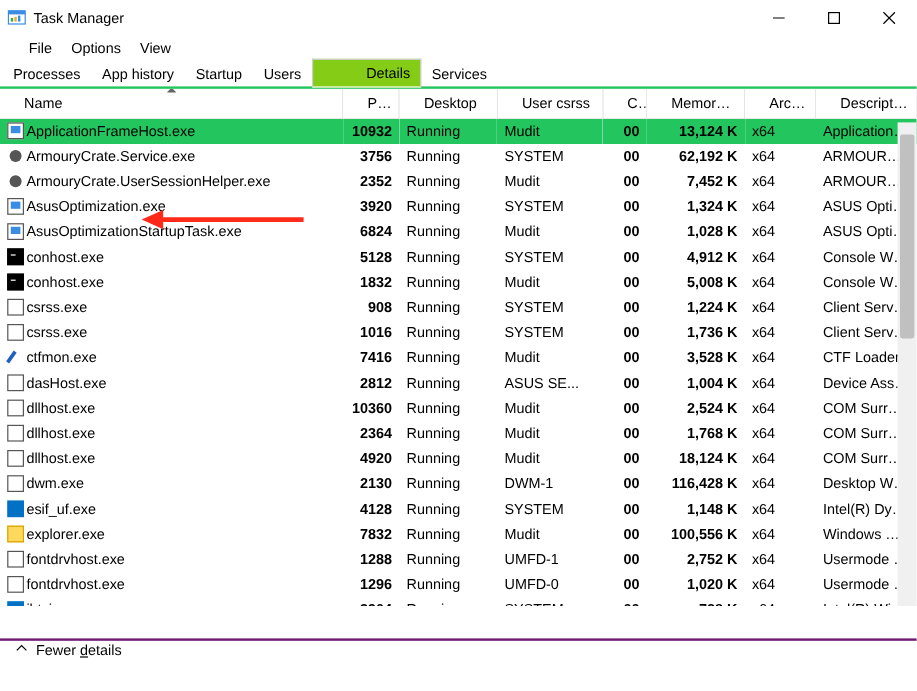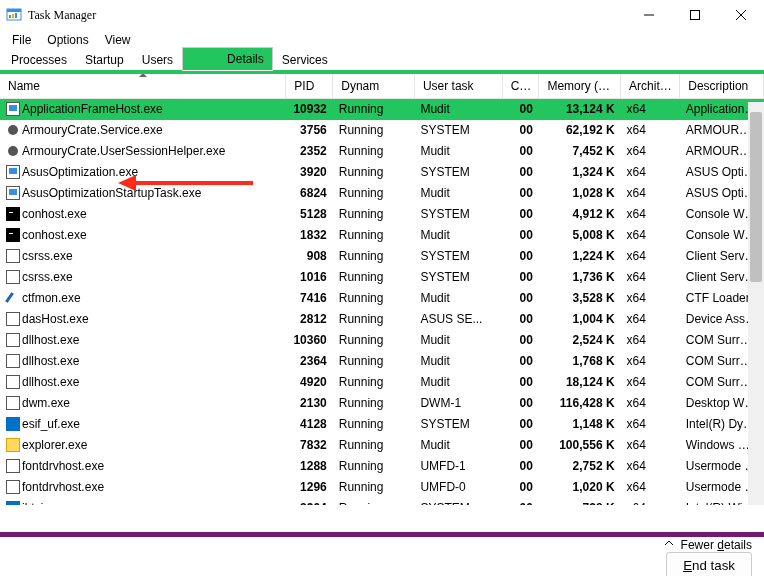--- a/index.html
+++ b/index.html
@@ -12,21 +12,20 @@
     width: 764px;
     height: 576px;
     overflow: hidden;
     position: relative;
   }
   .titlebar {
     display: flex;
     align-items: center;
     height: 30px;
     padding-left: 6px;
-    font-family: Liberation Serif, serif;
   }
   .titlebar .app-icon {
     width: 16px;
     height: 16px;
     margin-right: 6px;
     display: flex;
     align-items: center;
     justify-content: center;
   }
   .titlebar .title { font-size: 12px; }
@@ -39,58 +38,58 @@
     width: 46px;
     display: flex;
     align-items: center;
     justify-content: center;
     font-size: 14px;
   }
   .menubar {
     display: flex;
     height: 20px;
     align-items: center;
-    padding-left: 4px;
+    padding-left: 16px;
   }
   .menubar .menu-item { padding: 2px 8px; }
   .tabs {
     display: flex;
-    border-bottom: 4px solid #22c55e;
+    border-bottom: 2px solid #22c55e;
     padding-left: 2px;
     height: 24px;
     align-items: flex-end;
   }
   .tabs .tab {
     padding: 4px 8px 4px 8px;
     font-size: 12px;
     border: 1px solid transparent;
     border-bottom: none;
     position: relative;
     top: 1px;
   }
   .tabs .tab.active {
     border: 1px solid #ccc;
     border-bottom: 1px solid #fff;
-    background: #22c55e;
+    background: #84cc16;
     padding-left: 44px;
   }
   .table-wrap {
     height: 431px;
     overflow: hidden;
     position: relative;
   }
   table {
     border-collapse: collapse;
     width: 100%;
     table-layout: fixed;
   }
   th {
     text-align: left;
     font-weight: normal;
-    padding: 5px 6px 5px 8px;
+    padding: 5px 6px 5px 20px;
     border-right: 1px solid #e5e5e5;
     border-bottom: 1px solid #e5e5e5;
     background: #fff;
     font-size: 12px;
     white-space: nowrap;
     overflow: hidden;
     text-overflow: ellipsis;
     position: relative;
   }
   th.right { text-align: left; }
@@ -161,24 +160,23 @@
     border-right: 4px solid transparent;
     border-bottom: 4px solid #666;
   }
   .footer {
     position: absolute;
     bottom: 0;
     left: 0;
     right: 0;
     height: 44px;
     display: flex;
-    align-items: flex-end;
+    align-items: flex-start;
     padding: 0 12px;
-    border-top: 5px solid #701a75;
-    flex-direction: column;
+    border-top: 2px solid #701a75;
   }
   .fewer {
     display: flex;
     align-items: center;
     gap: 6px;
   }
   .fewer .chev {
     font-size: 12px;
     transform: rotate(0deg);
   }
@@ -249,20 +247,21 @@
 </div>
 
 <div class="menubar">
   <div class="menu-item">File</div>
   <div class="menu-item">Options</div>
   <div class="menu-item">View</div>
 </div>
 
 <div class="tabs">
   <div class="tab">Processes</div>
+  <div class="tab">App history</div>
   <div class="tab">Startup</div>
   <div class="tab">Users</div>
   <div class="tab active">Details</div>
   <div class="tab">Services</div>
 </div>
 
 <div class="table-wrap">
   <table>
     <colgroup>
       <col style="width:280px">
@@ -271,22 +270,22 @@
       <col style="width:86px">
       <col style="width:36px">
       <col style="width:80px">
       <col style="width:58px">
       <col style="width:82px">
     </colgroup>
     <thead>
       <tr>
         <th><span>Name</span><span class="sort-caret"></span></th>
         <th class="right">PID</th>
-        <th>Dynam</th>
-        <th>User task</th>
+        <th>Desktop</th>
+        <th>User csrss</th>
         <th class="right">CPU</th>
         <th class="right">Memory (a...</th>
         <th>Archite...</th>
         <th>Description</th>
       </tr>
     </thead>
     <tbody id="tbody">
         <tr class="selected">
           <td><span class="proc-icon win"></span>ApplicationFrameHost.exe</td>
           <td class="right">10932</td>
@@ -503,14 +502,13 @@
 
 <div class="footer">
   <div class="fewer">
     <span class="chev">
       <svg width="12" height="12">
           <polyline points="2,8 6,4 10,8" fill="none" stroke="#000" stroke-width="1"></polyline>
         </svg>
     </span>
     <span><span>Fewer </span><span class="underline-d">d</span><span>etails</span></span>
   </div>
-  <button class="end-task"><span class="underline-d">E</span><span>nd task</span></button>
 </div>
 
 </body></html>

